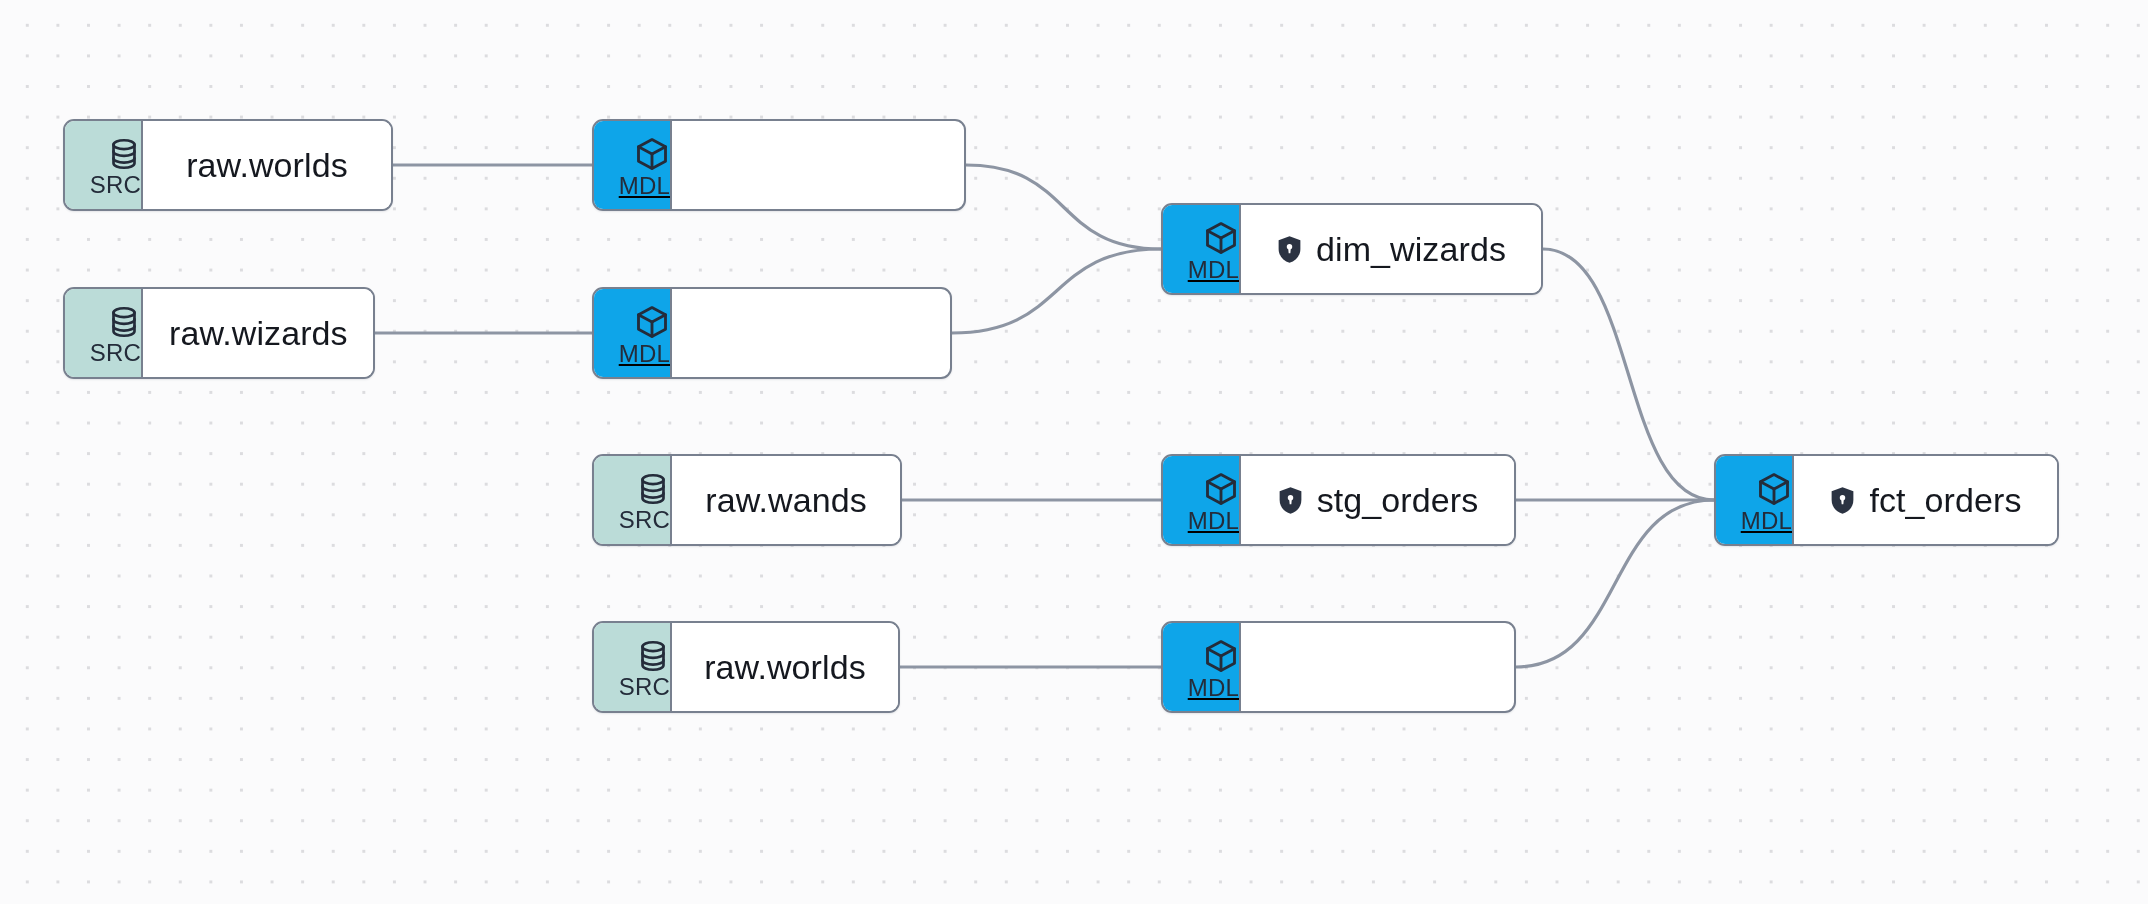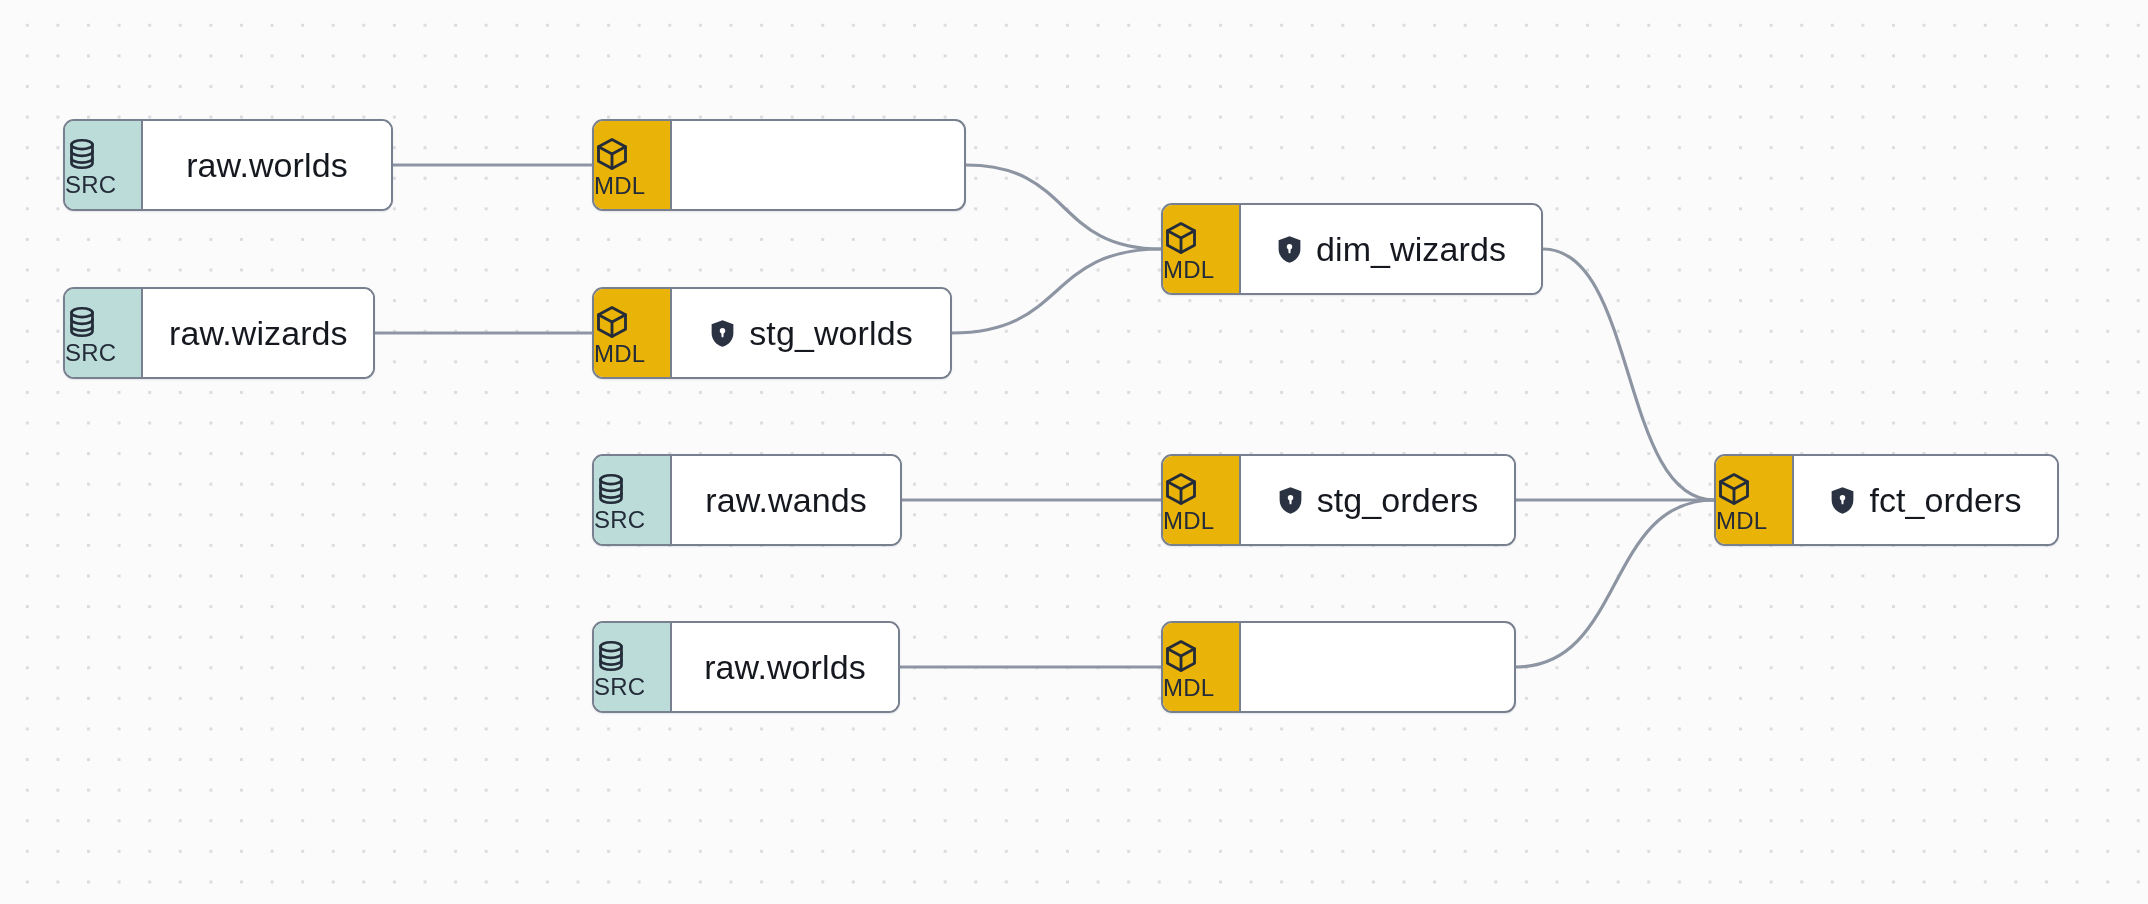--- a/index.html
+++ b/index.html
@@ -40,29 +40,29 @@
     border-radius: 11px;
     background: #ffffff;
     box-shadow: 0 1px 2px rgba(30,40,60,0.10);
     overflow: hidden;
   }
   .badge {
     flex: 0 0 auto;
     width: 78px;
     display: flex;
     flex-direction: column;
-    align-items: flex-start;
+    align-items: flex-end;
     justify-content: center;
     gap: 1px;
     border-right: 2.2px solid #78808f;
     box-sizing: border-box;
     padding-top: 4px;
   }
   .badge.src { background: #bbdcd8; }
-  .badge.mdl { background: #eab308; }
+  .badge.mdl { background: #0ea5e9; text-decoration: underline; }
   .badge-icon {
     display: block;
     line-height: 0;
   }
   .badge-label {
     font-size: 24px;
     line-height: 25px;
     color: #242c3a;
     letter-spacing: 0.2px;
     font-family: "Liberation Sans", sans-serif;
@@ -172,87 +172,79 @@
       </div>
       <div class="node" style="left: 592px; top: 287px; width: 360px; height: 92px;">
         <div class="badge mdl">
           <span class="badge-icon"><svg width="36" height="36" viewBox="0 0 24 24" fill="none" stroke="#242c3a" stroke-width="1.9" stroke-linecap="round" stroke-linejoin="round">
               <path d="M12 2.4 21 7.2v9.6L12 21.6 3 16.8V7.2z"></path>
               <path d="M3 7.2 12 12l9-4.8"></path>
               <path d="M12 12v9.6"></path>
             </svg></span>
           <span class="badge-label">MDL</span>
         </div>
+      </div>
+      <div class="node" style="left: 1161px; top: 454px; width: 355px; height: 92px;">
+        <div class="badge mdl">
+          <span class="badge-icon"><svg width="36" height="36" viewBox="0 0 24 24" fill="none" stroke="#242c3a" stroke-width="1.9" stroke-linecap="round" stroke-linejoin="round">
+              <path d="M12 2.4 21 7.2v9.6L12 21.6 3 16.8V7.2z"></path>
+              <path d="M3 7.2 12 12l9-4.8"></path>
+              <path d="M12 12v9.6"></path>
+            </svg></span>
+          <span class="badge-label">MDL</span>
+        </div>
         <div class="body">
           <span class="shield"><svg width="27" height="29" viewBox="0 0 22 24" aria-hidden="true">
               <path d="M11 1 20 4.3v7.2c0 5.5-3.7 9.9-9 11.5-5.3-1.6-9-6-9-11.5V4.3z" fill="#2b3342"></path>
               <circle cx="11" cy="9.7" r="2.25" fill="#ffffff"></circle>
               <path d="M9.85 9.9h2.3l-.45 5.1h-1.4z" fill="#ffffff"></path>
             </svg></span>
-          <span class="label">stg_worlds</span>
-        </div>
-      </div>
-      <div class="node" style="left: 1161px; top: 454px; width: 355px; height: 92px;">
+          <span class="label">stg_orders</span>
+        </div>
+      </div>
+      <div class="node" style="left: 1161px; top: 621px; width: 355px; height: 92px;">
+        <div class="badge mdl">
+          <span class="badge-icon"><svg width="36" height="36" viewBox="0 0 24 24" fill="none" stroke="#242c3a" stroke-width="1.9" stroke-linecap="round" stroke-linejoin="round">
+              <path d="M12 2.4 21 7.2v9.6L12 21.6 3 16.8V7.2z"></path>
+              <path d="M3 7.2 12 12l9-4.8"></path>
+              <path d="M12 12v9.6"></path>
+            </svg></span>
+          <span class="badge-label">MDL</span>
+        </div>
+      </div>
+      <div class="node" style="left: 1161px; top: 203px; width: 382px; height: 92px;">
         <div class="badge mdl">
           <span class="badge-icon"><svg width="36" height="36" viewBox="0 0 24 24" fill="none" stroke="#242c3a" stroke-width="1.9" stroke-linecap="round" stroke-linejoin="round">
               <path d="M12 2.4 21 7.2v9.6L12 21.6 3 16.8V7.2z"></path>
               <path d="M3 7.2 12 12l9-4.8"></path>
               <path d="M12 12v9.6"></path>
             </svg></span>
           <span class="badge-label">MDL</span>
         </div>
         <div class="body">
           <span class="shield"><svg width="27" height="29" viewBox="0 0 22 24" aria-hidden="true">
               <path d="M11 1 20 4.3v7.2c0 5.5-3.7 9.9-9 11.5-5.3-1.6-9-6-9-11.5V4.3z" fill="#2b3342"></path>
               <circle cx="11" cy="9.7" r="2.25" fill="#ffffff"></circle>
               <path d="M9.85 9.9h2.3l-.45 5.1h-1.4z" fill="#ffffff"></path>
             </svg></span>
-          <span class="label">stg_orders</span>
-        </div>
-      </div>
-      <div class="node" style="left: 1161px; top: 621px; width: 355px; height: 92px;">
-        <div class="badge mdl">
-          <span class="badge-icon"><svg width="36" height="36" viewBox="0 0 24 24" fill="none" stroke="#242c3a" stroke-width="1.9" stroke-linecap="round" stroke-linejoin="round">
-              <path d="M12 2.4 21 7.2v9.6L12 21.6 3 16.8V7.2z"></path>
-              <path d="M3 7.2 12 12l9-4.8"></path>
-              <path d="M12 12v9.6"></path>
-            </svg></span>
-          <span class="badge-label">MDL</span>
-        </div>
-      </div>
-      <div class="node" style="left: 1161px; top: 203px; width: 382px; height: 92px;">
+          <span class="label">dim_wizards</span>
+        </div>
+      </div>
+      <div class="node" style="left: 1714px; top: 454px; width: 345px; height: 92px;">
         <div class="badge mdl">
           <span class="badge-icon"><svg width="36" height="36" viewBox="0 0 24 24" fill="none" stroke="#242c3a" stroke-width="1.9" stroke-linecap="round" stroke-linejoin="round">
               <path d="M12 2.4 21 7.2v9.6L12 21.6 3 16.8V7.2z"></path>
               <path d="M3 7.2 12 12l9-4.8"></path>
               <path d="M12 12v9.6"></path>
             </svg></span>
           <span class="badge-label">MDL</span>
         </div>
         <div class="body">
           <span class="shield"><svg width="27" height="29" viewBox="0 0 22 24" aria-hidden="true">
               <path d="M11 1 20 4.3v7.2c0 5.5-3.7 9.9-9 11.5-5.3-1.6-9-6-9-11.5V4.3z" fill="#2b3342"></path>
               <circle cx="11" cy="9.7" r="2.25" fill="#ffffff"></circle>
               <path d="M9.85 9.9h2.3l-.45 5.1h-1.4z" fill="#ffffff"></path>
             </svg></span>
-          <span class="label">dim_wizards</span>
-        </div>
-      </div>
-      <div class="node" style="left: 1714px; top: 454px; width: 345px; height: 92px;">
-        <div class="badge mdl">
-          <span class="badge-icon"><svg width="36" height="36" viewBox="0 0 24 24" fill="none" stroke="#242c3a" stroke-width="1.9" stroke-linecap="round" stroke-linejoin="round">
-              <path d="M12 2.4 21 7.2v9.6L12 21.6 3 16.8V7.2z"></path>
-              <path d="M3 7.2 12 12l9-4.8"></path>
-              <path d="M12 12v9.6"></path>
-            </svg></span>
-          <span class="badge-label">MDL</span>
-        </div>
-        <div class="body">
-          <span class="shield"><svg width="27" height="29" viewBox="0 0 22 24" aria-hidden="true">
-              <path d="M11 1 20 4.3v7.2c0 5.5-3.7 9.9-9 11.5-5.3-1.6-9-6-9-11.5V4.3z" fill="#2b3342"></path>
-              <circle cx="11" cy="9.7" r="2.25" fill="#ffffff"></circle>
-              <path d="M9.85 9.9h2.3l-.45 5.1h-1.4z" fill="#ffffff"></path>
-            </svg></span>
           <span class="label">fct_orders</span>
         </div>
       </div>
     </div>
 </div>
 
 </body></html>

